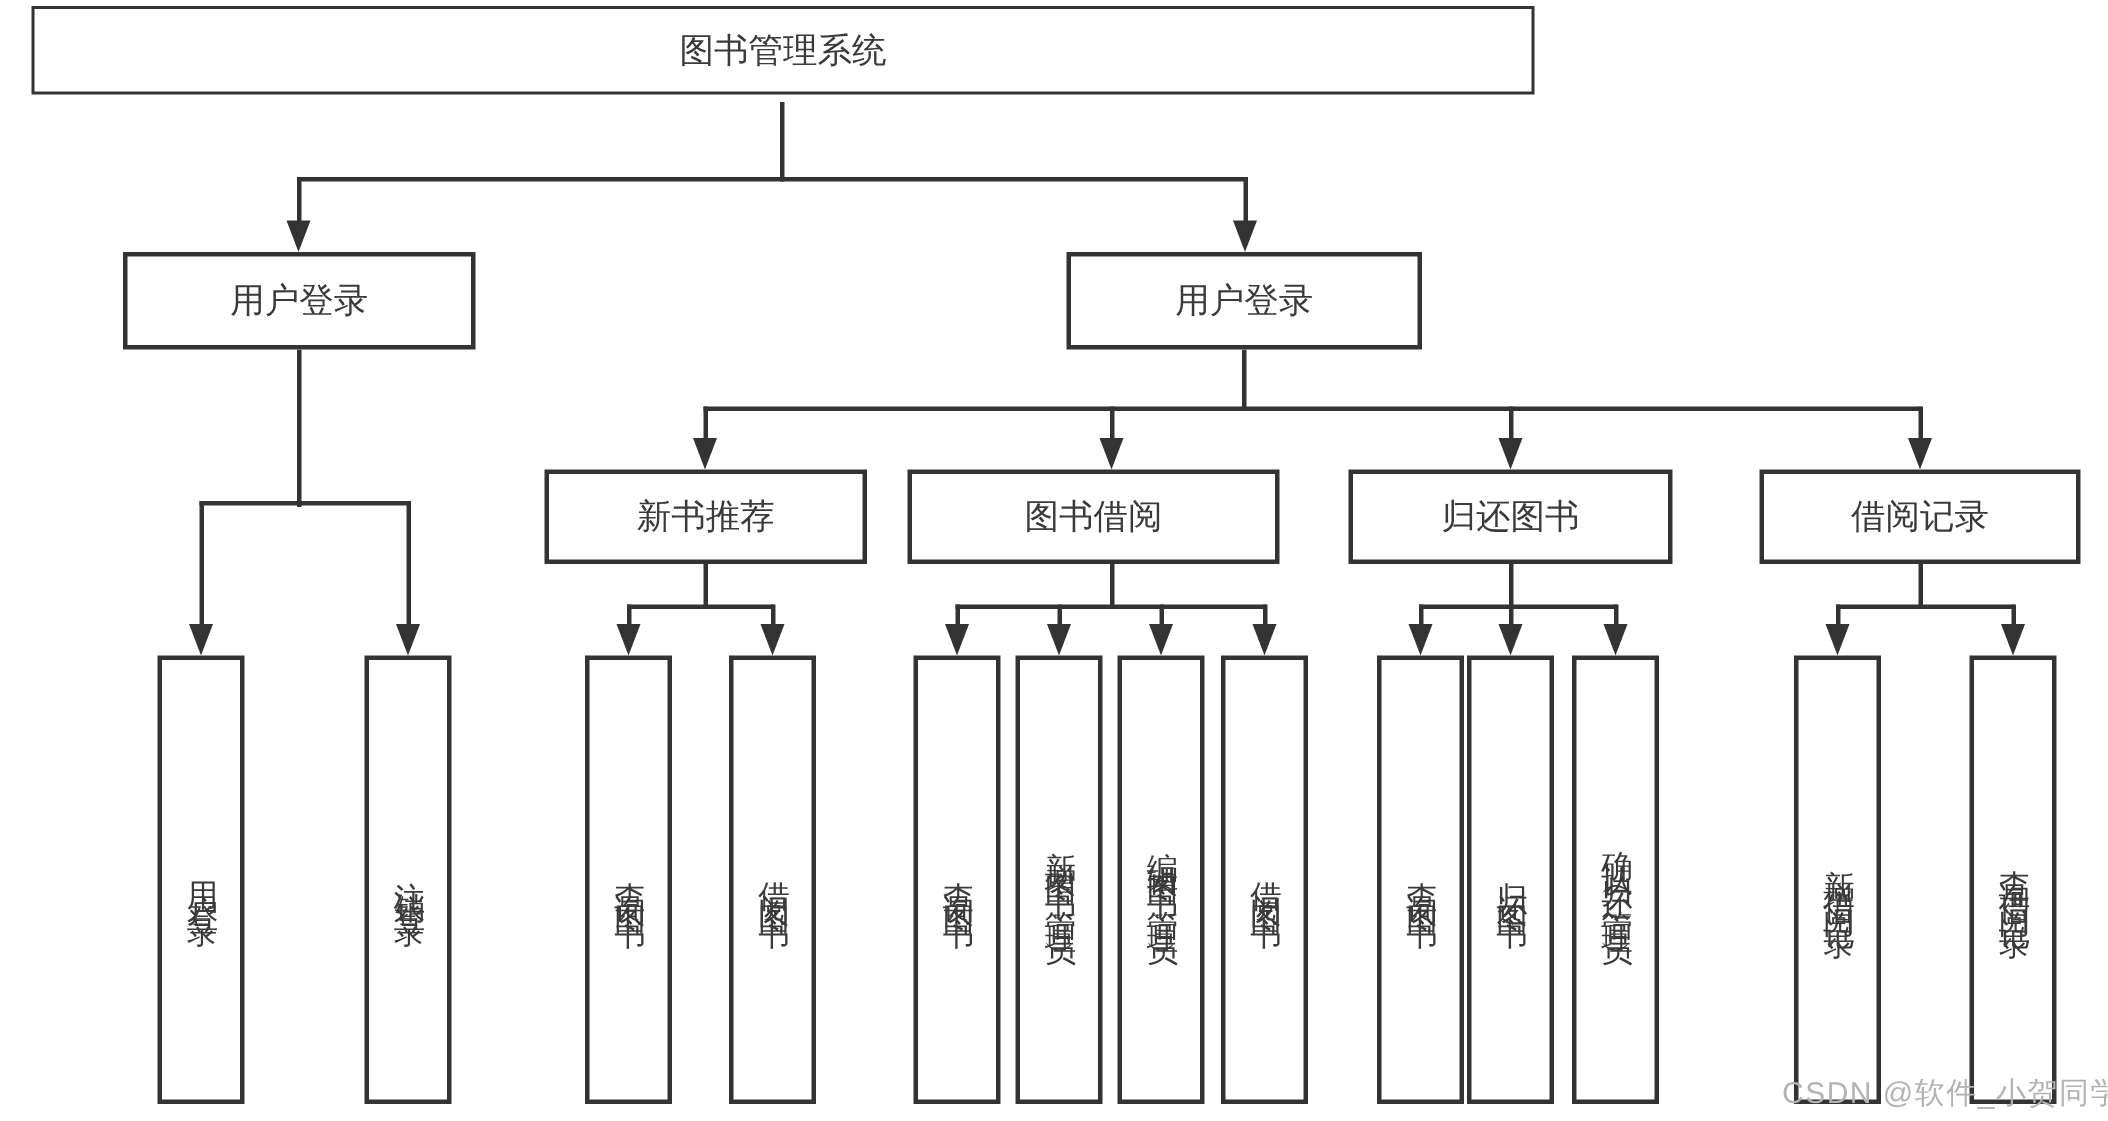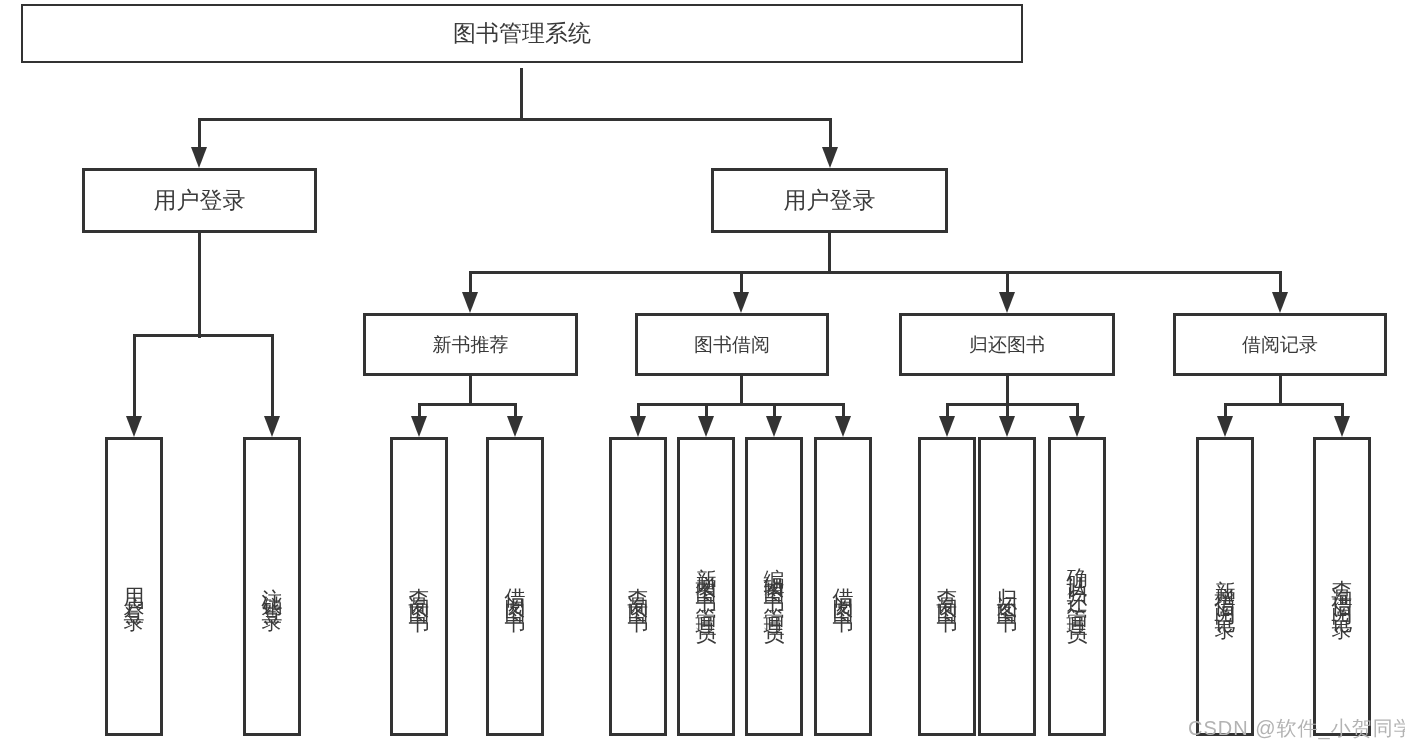--- a/index.html
+++ b/index.html
@@ -8,21 +8,21 @@
     font-family:"Liberation Sans",sans-serif;overflow:hidden;
   }
   .box{
     position:absolute;box-sizing:border-box;background:#ffffff;
     border:3px solid #333333;color:#3a3a3a;
     display:flex;align-items:center;justify-content:center;
     text-align:center;z-index:2;
   }
   .lvl1{border-width:2px;font-size:23px;}
   .lvl2{top:168px;height:65px;font-size:23px;}
-  .lvl3{top:313px;height:63px;font-size:19px;}
+  .lvl3{top:313px;height:63px;font-size:23px;}
   .leaf{
     top:437px;width:58px;height:299px;font-size:21px;
     writing-mode:vertical-rl;text-orientation:mixed;
     letter-spacing:8px;line-height:1.05;
   }
   .vline{position:absolute;width:3px;background:#333333;z-index:1;}
   .hline{position:absolute;height:3px;background:#333333;z-index:1;}
   .arrow{
     position:absolute;width:0;height:0;z-index:1;
     border-left:8px solid transparent;border-right:8px solid transparent;
@@ -37,21 +37,21 @@
 <body>
 
 <div id="canvas">
 
   <div class="box lvl1" style="left:21px;top:4px;width:1002px;height:59px">图书管理系统</div>
 
   <div class="box lvl2" style="left:82px;width:235px">用户登录</div>
   <div class="box lvl2" style="left:711px;width:237px">用户登录</div>
 
   <div class="box lvl3" style="left:363px;width:215px">新书推荐</div>
-  <div class="box lvl3" style="left:635px;width:194px">图书借阅</div>
+  <div class="box lvl3" style="left:605px;width:248px">图书借阅</div>
   <div class="box lvl3" style="left:899px;width:216px">归还图书</div>
   <div class="box lvl3" style="left:1173px;width:214px">借阅记录</div>
 
   <div class="box leaf" style="left:105px">用户登录</div>
   <div class="box leaf" style="left:243px">注销登录</div>
 
   <div class="box leaf" style="left:390px">查询图书</div>
   <div class="box leaf" style="left:486px">借阅图书</div>
 
   <div class="box leaf" style="left:609px">查询图书</div>

